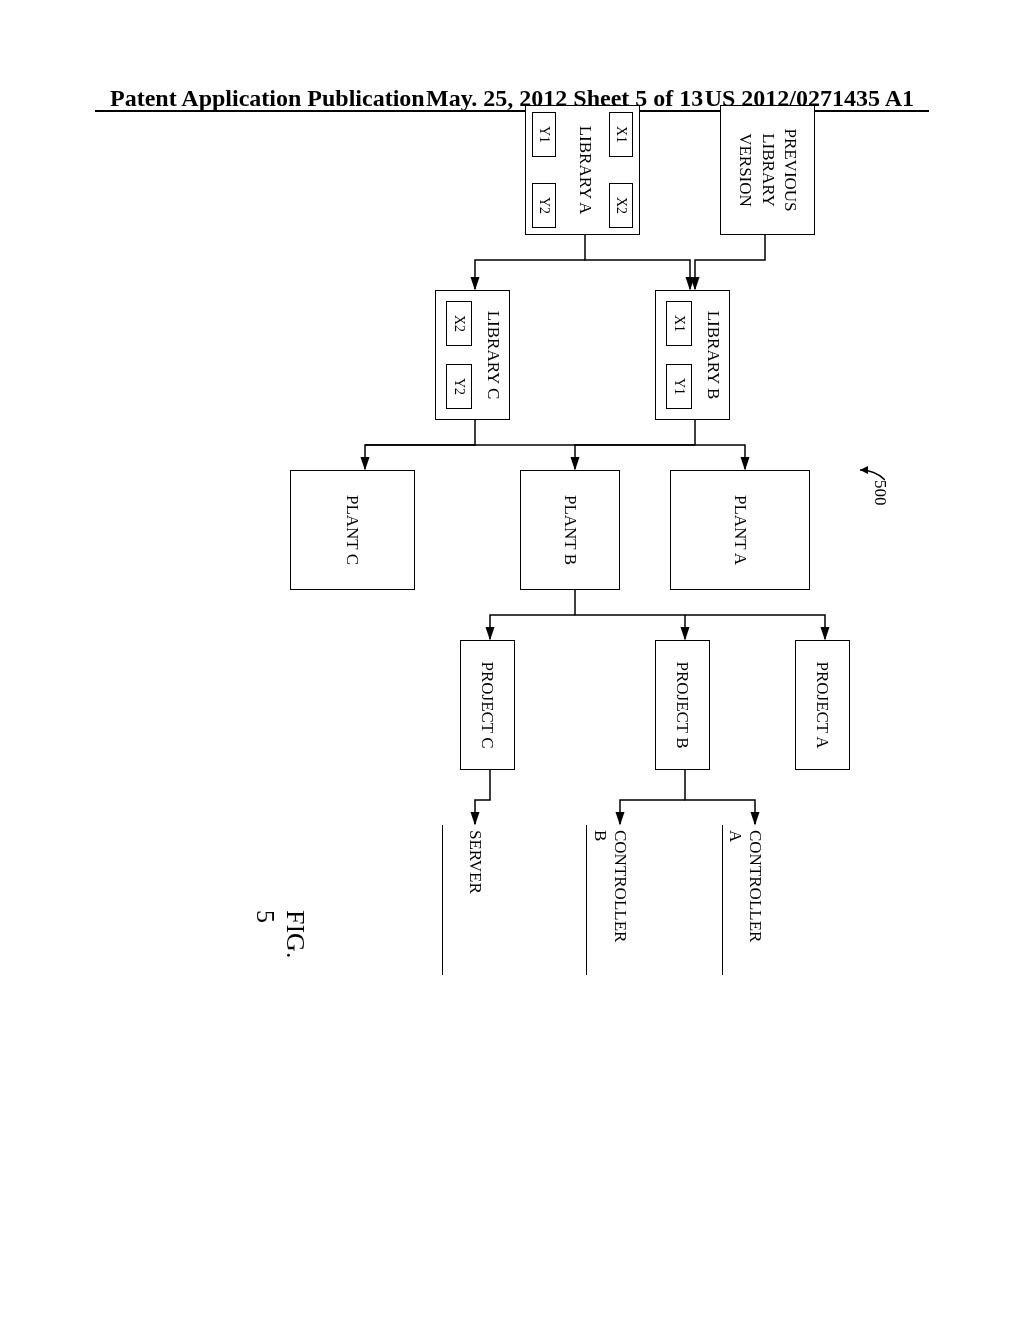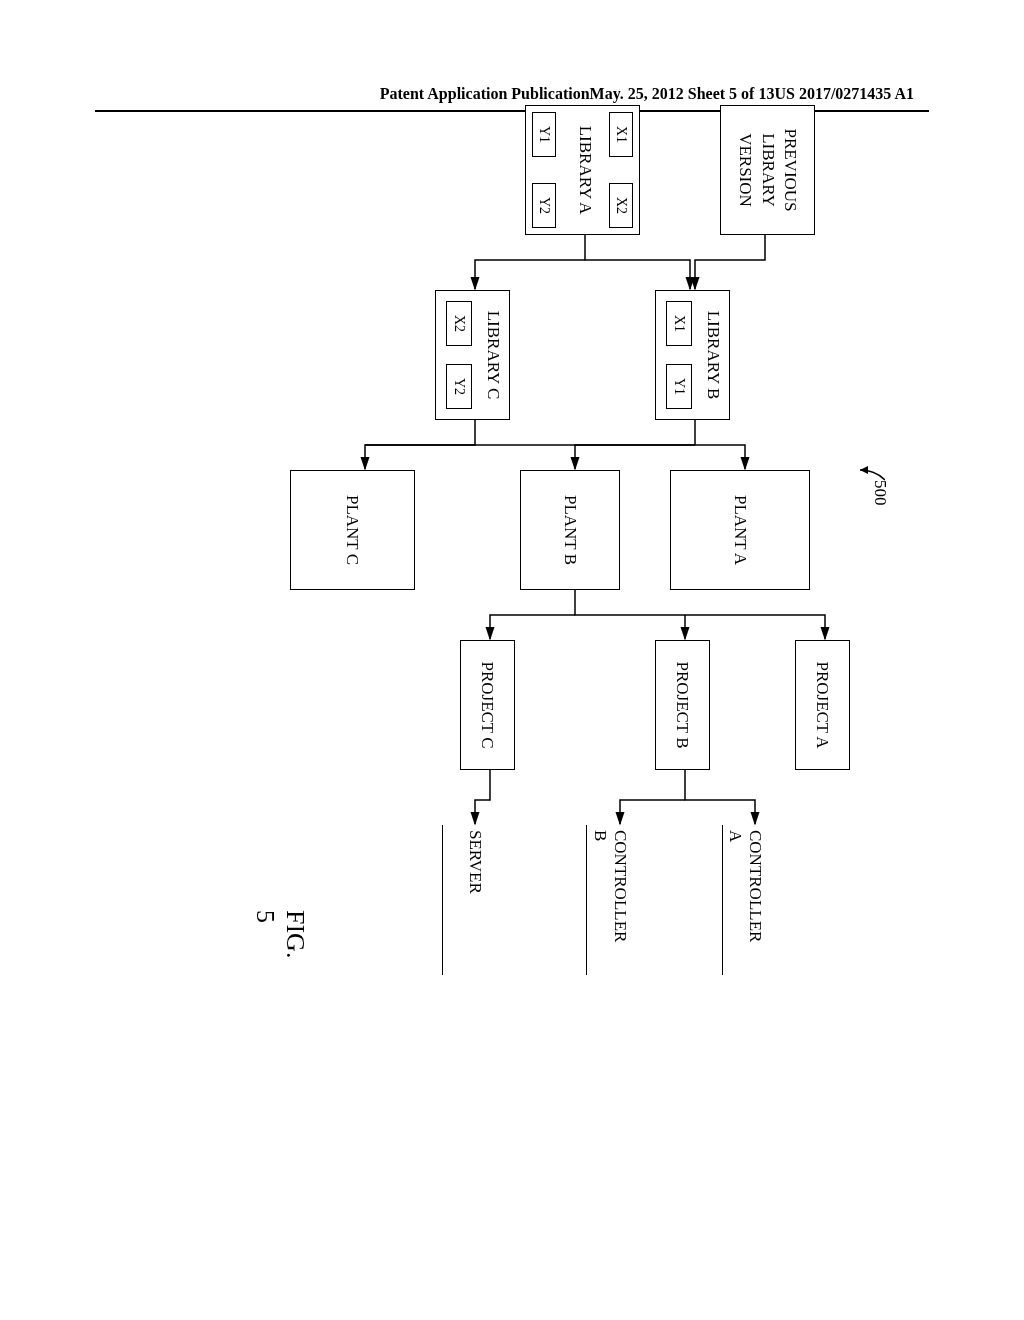--- a/index.html
+++ b/index.html
@@ -9,23 +9,23 @@
       background: white;
       font-family: "Times New Roman", serif;
       position: relative;
     }
     .header {
       position: absolute;
       top: 85px;
       left: 0;
       right: 0;
       display: flex;
-      justify-content: flex-end;
+      justify-content: space-between;
       padding: 0 110px;
-      font-size: 16px;
+      font-size: 24px;
       font-weight: bold;
     }
     .header-rule {
       position: absolute;
       top: 110px;
       left: 95px;
       right: 95px;
       height: 2px;
       background: black;
     }
@@ -80,21 +80,21 @@
       position: absolute;
       border-bottom: 1px solid black;
     }
   </style>
 </head>
 <body>
 
 <div class="header">
   <span>Patent Application Publication</span>
   <span>May. 25, 2012  Sheet 5 of 13</span>
-  <span>US 2017/0271435 A1</span>
+  <span>US 2012/0271435 A1</span>
 </div>
 <div class="header-rule"></div>
 
 <div class="diagram-area">
 
   <span class="reference" style="left:265px; top:-25px;">500</span>
   <svg class="ref-arrow" style="left:250px; top:-20px;" width="30" height="30">
     <path d="M 15 0 Q 5 10 5 25" stroke="black" fill="none" stroke-width="1.5"></path>
     <polygon points="5,25 1,17 9,17" fill="black"></polygon>
   </svg>

